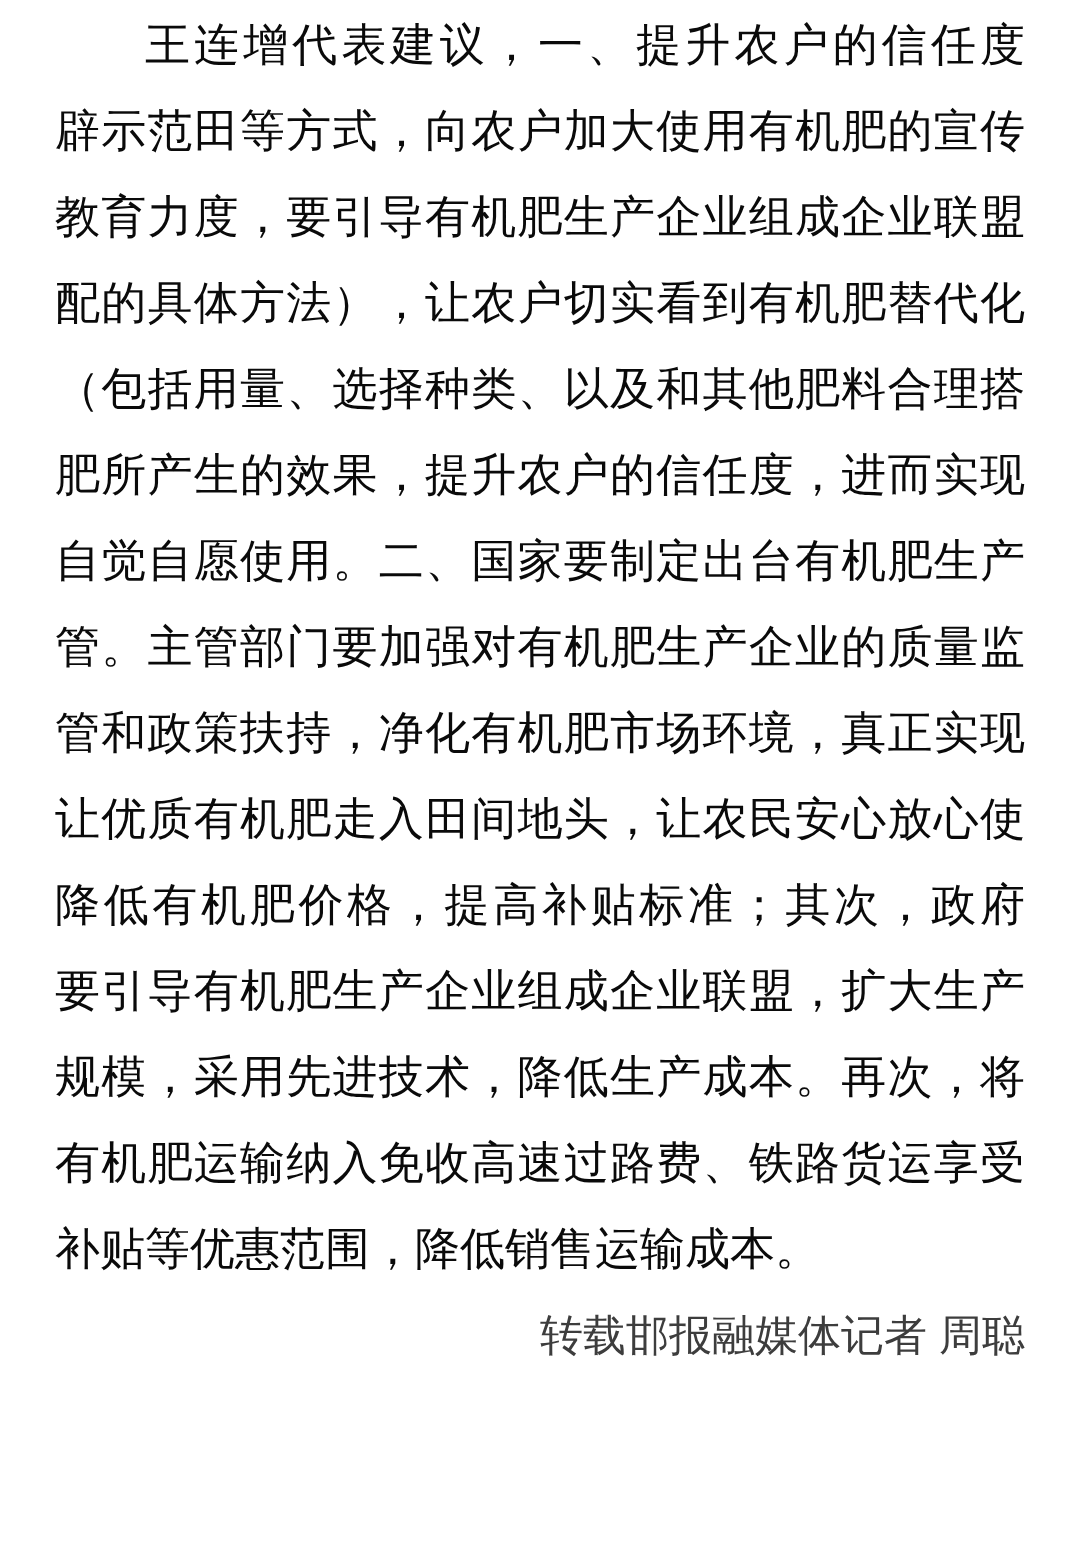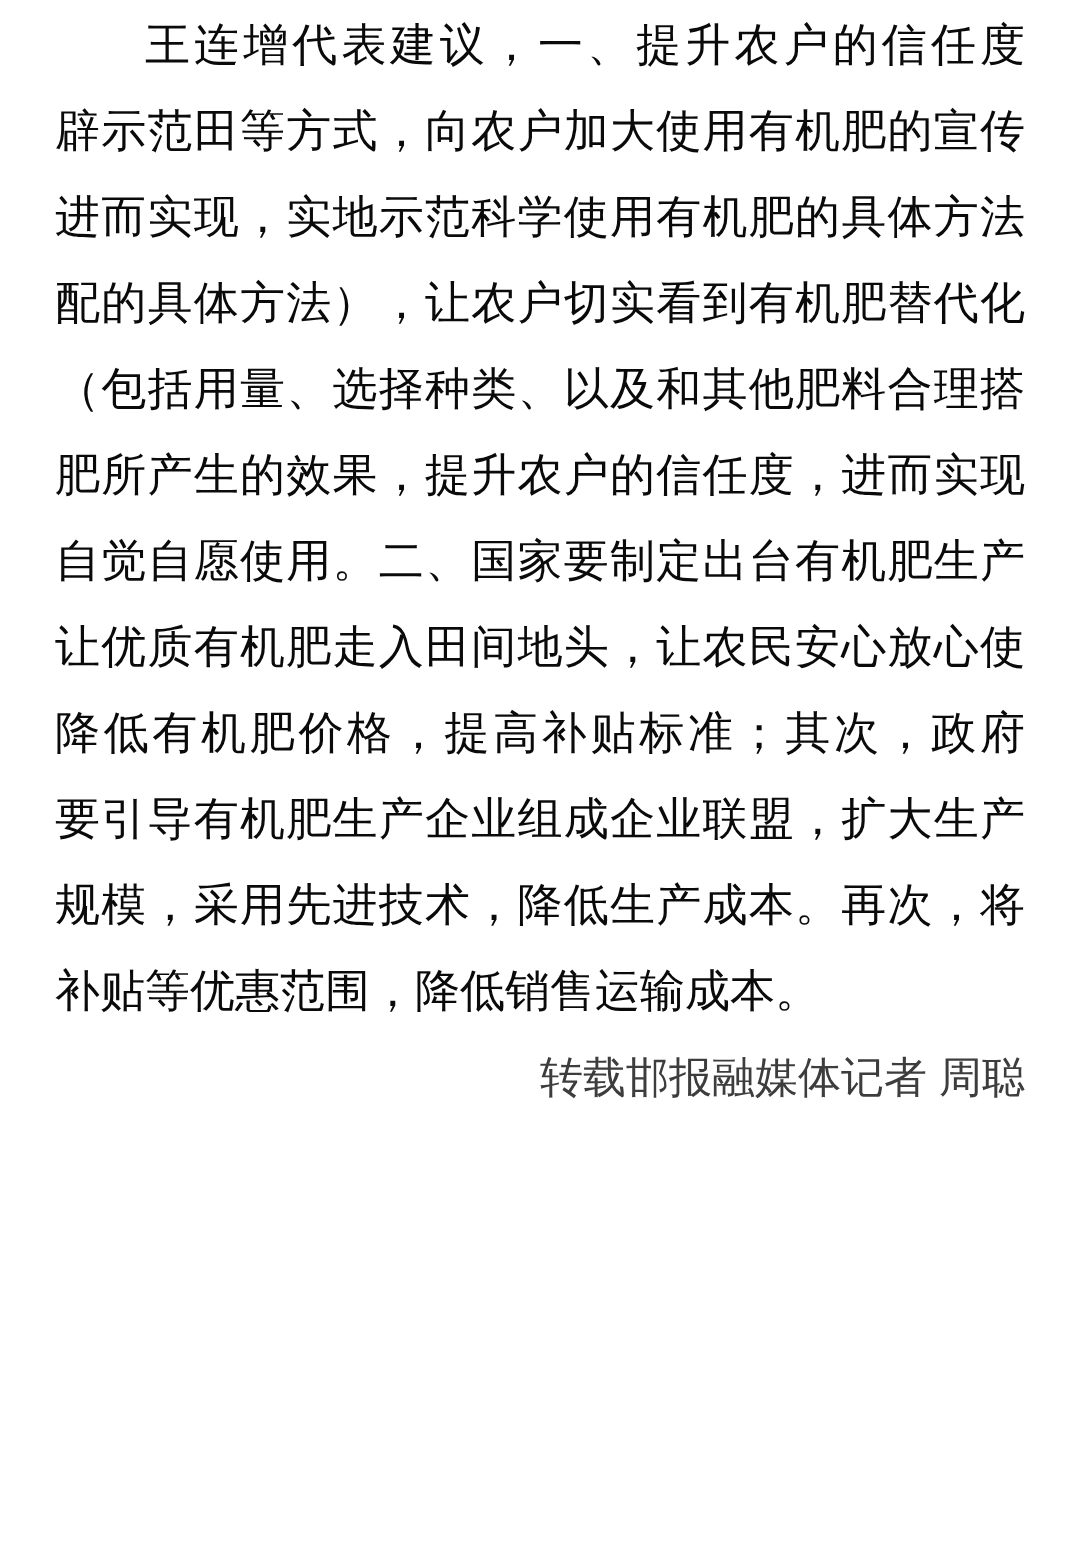--- a/index.html
+++ b/index.html
@@ -43,24 +43,27 @@
     font-size: 43px;
     font-weight: 400;
   }
 </style>
 </head>
 <body>
 
 <div class="article">
   <div class="line indent">王连增代表建议，一、提升农户的信任度</div>
   <div class="line">辟示范田等方式，向农户加大使用有机肥的宣传</div>
-  <div class="line">进而实现，实地示范科学使用有机肥的具体方法</div>
+  <div class="line">教育力度，要引导有机肥生产企业组成企业联盟</div>
   <div class="line">配的具体方法），让农户切实看到有机肥替代化</div>
   <div class="line">（包括用量、选择种类、以及和其他肥料合理搭</div>
   <div class="line">肥所产生的效果，提升农户的信任度，进而实现</div>
   <div class="line">自觉自愿使用。二、国家要制定出台有机肥生产</div>
+  <div class="line">管。主管部门要加强对有机肥生产企业的质量监</div>
+  <div class="line">管和政策扶持，净化有机肥市场环境，真正实现</div>
   <div class="line">让优质有机肥走入田间地头，让农民安心放心使</div>
   <div class="line">降低有机肥价格，提高补贴标准；其次，政府</div>
   <div class="line">要引导有机肥生产企业组成企业联盟，扩大生产</div>
   <div class="line">规模，采用先进技术，降低生产成本。再次，将</div>
+  <div class="line">有机肥运输纳入免收高速过路费、铁路货运享受</div>
   <div class="line flush-left">补贴等优惠范围，降低销售运输成本。</div>
   <div class="byline">转载邯报融媒体记者 周聪</div>
 </div>
 
 </body></html>

